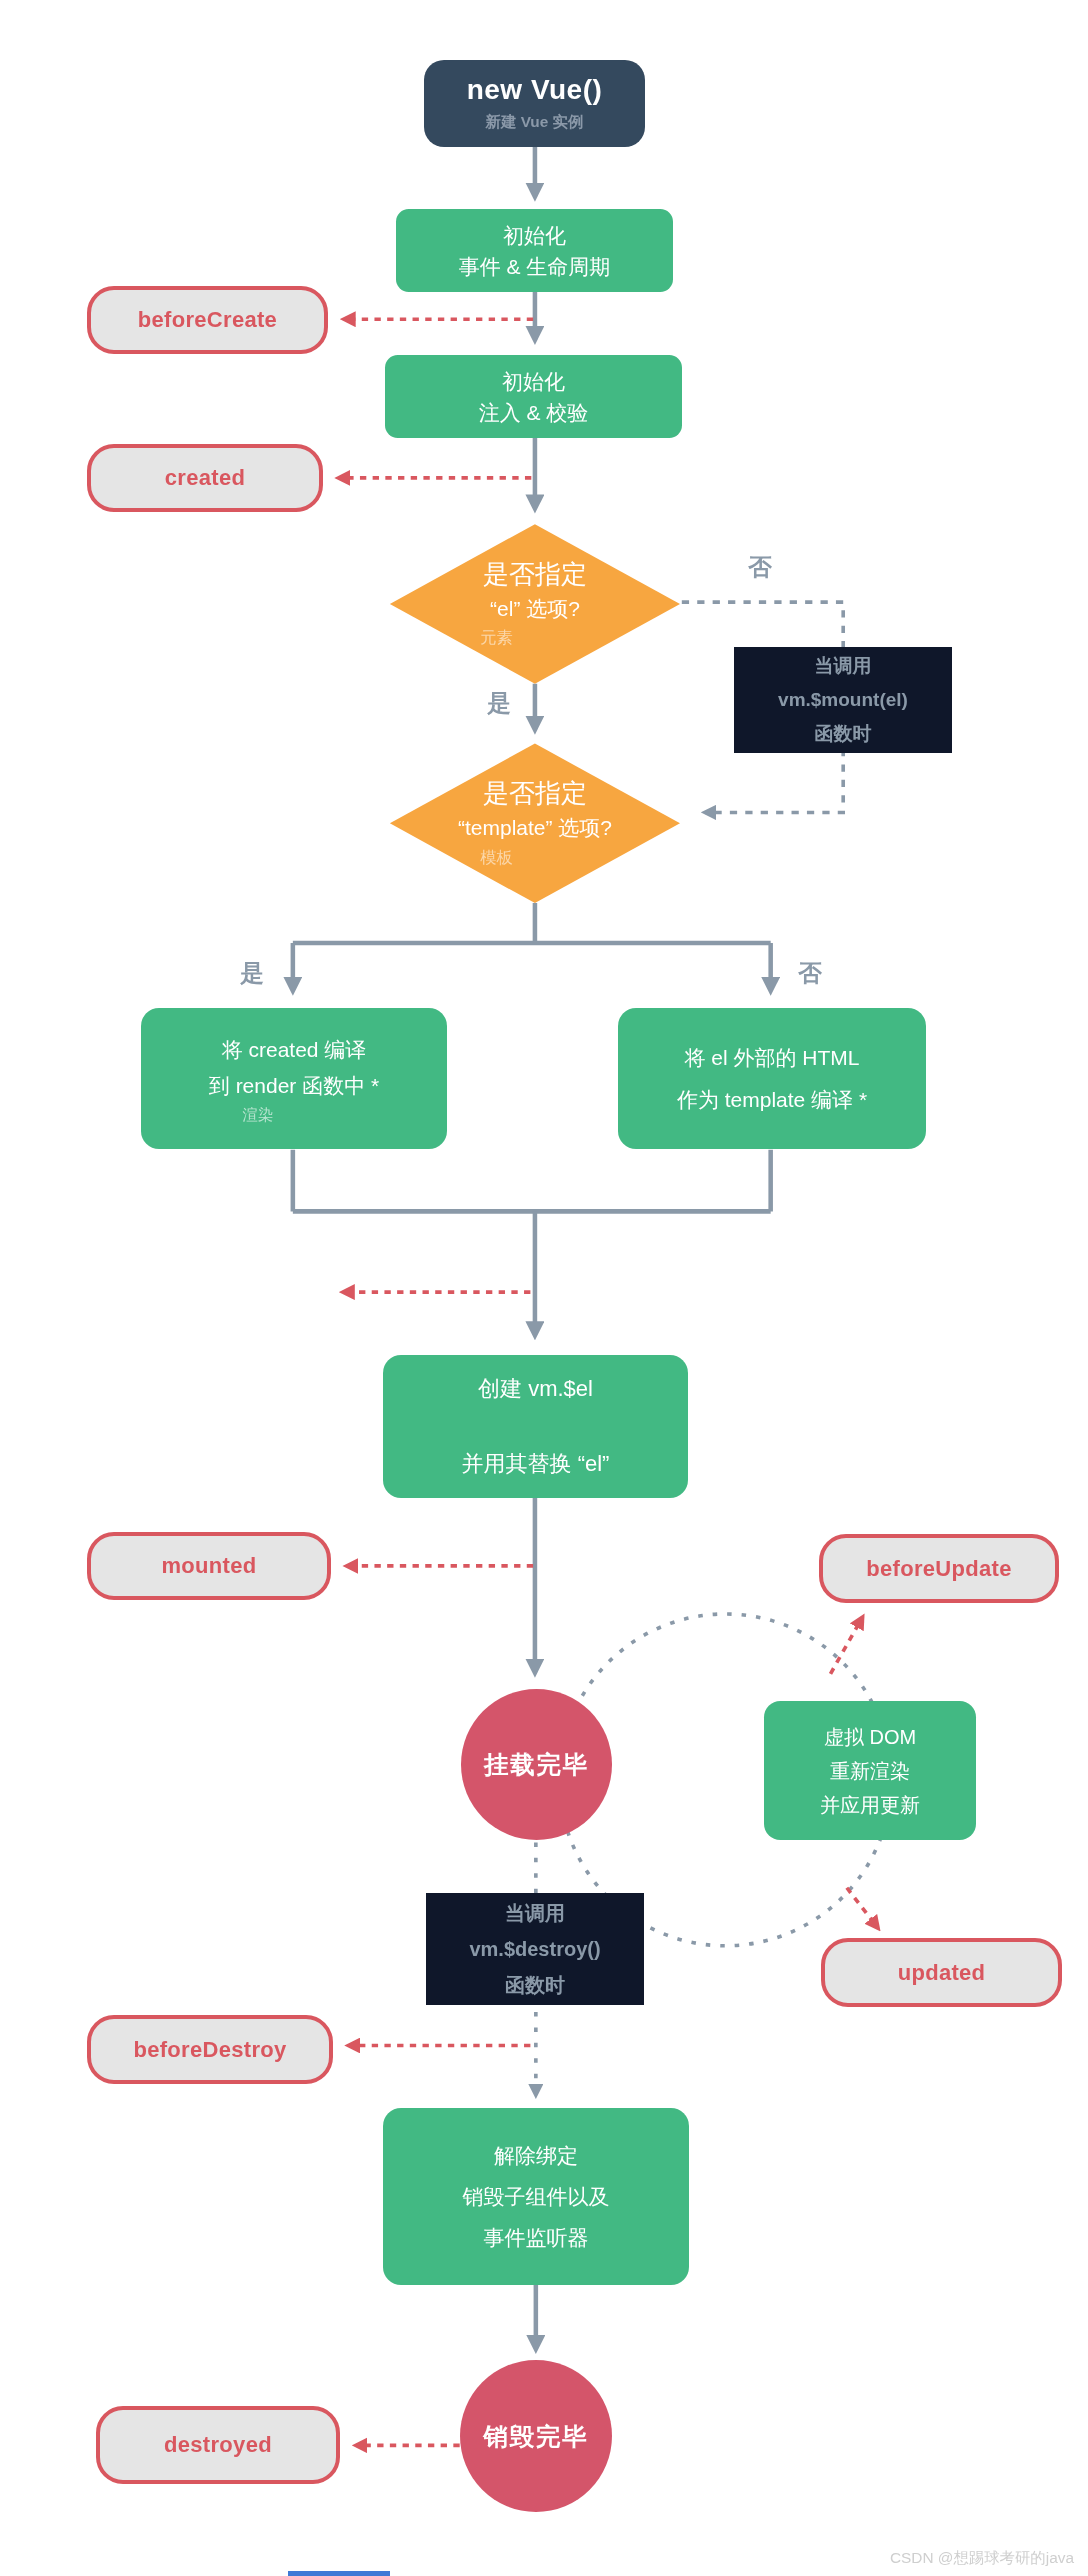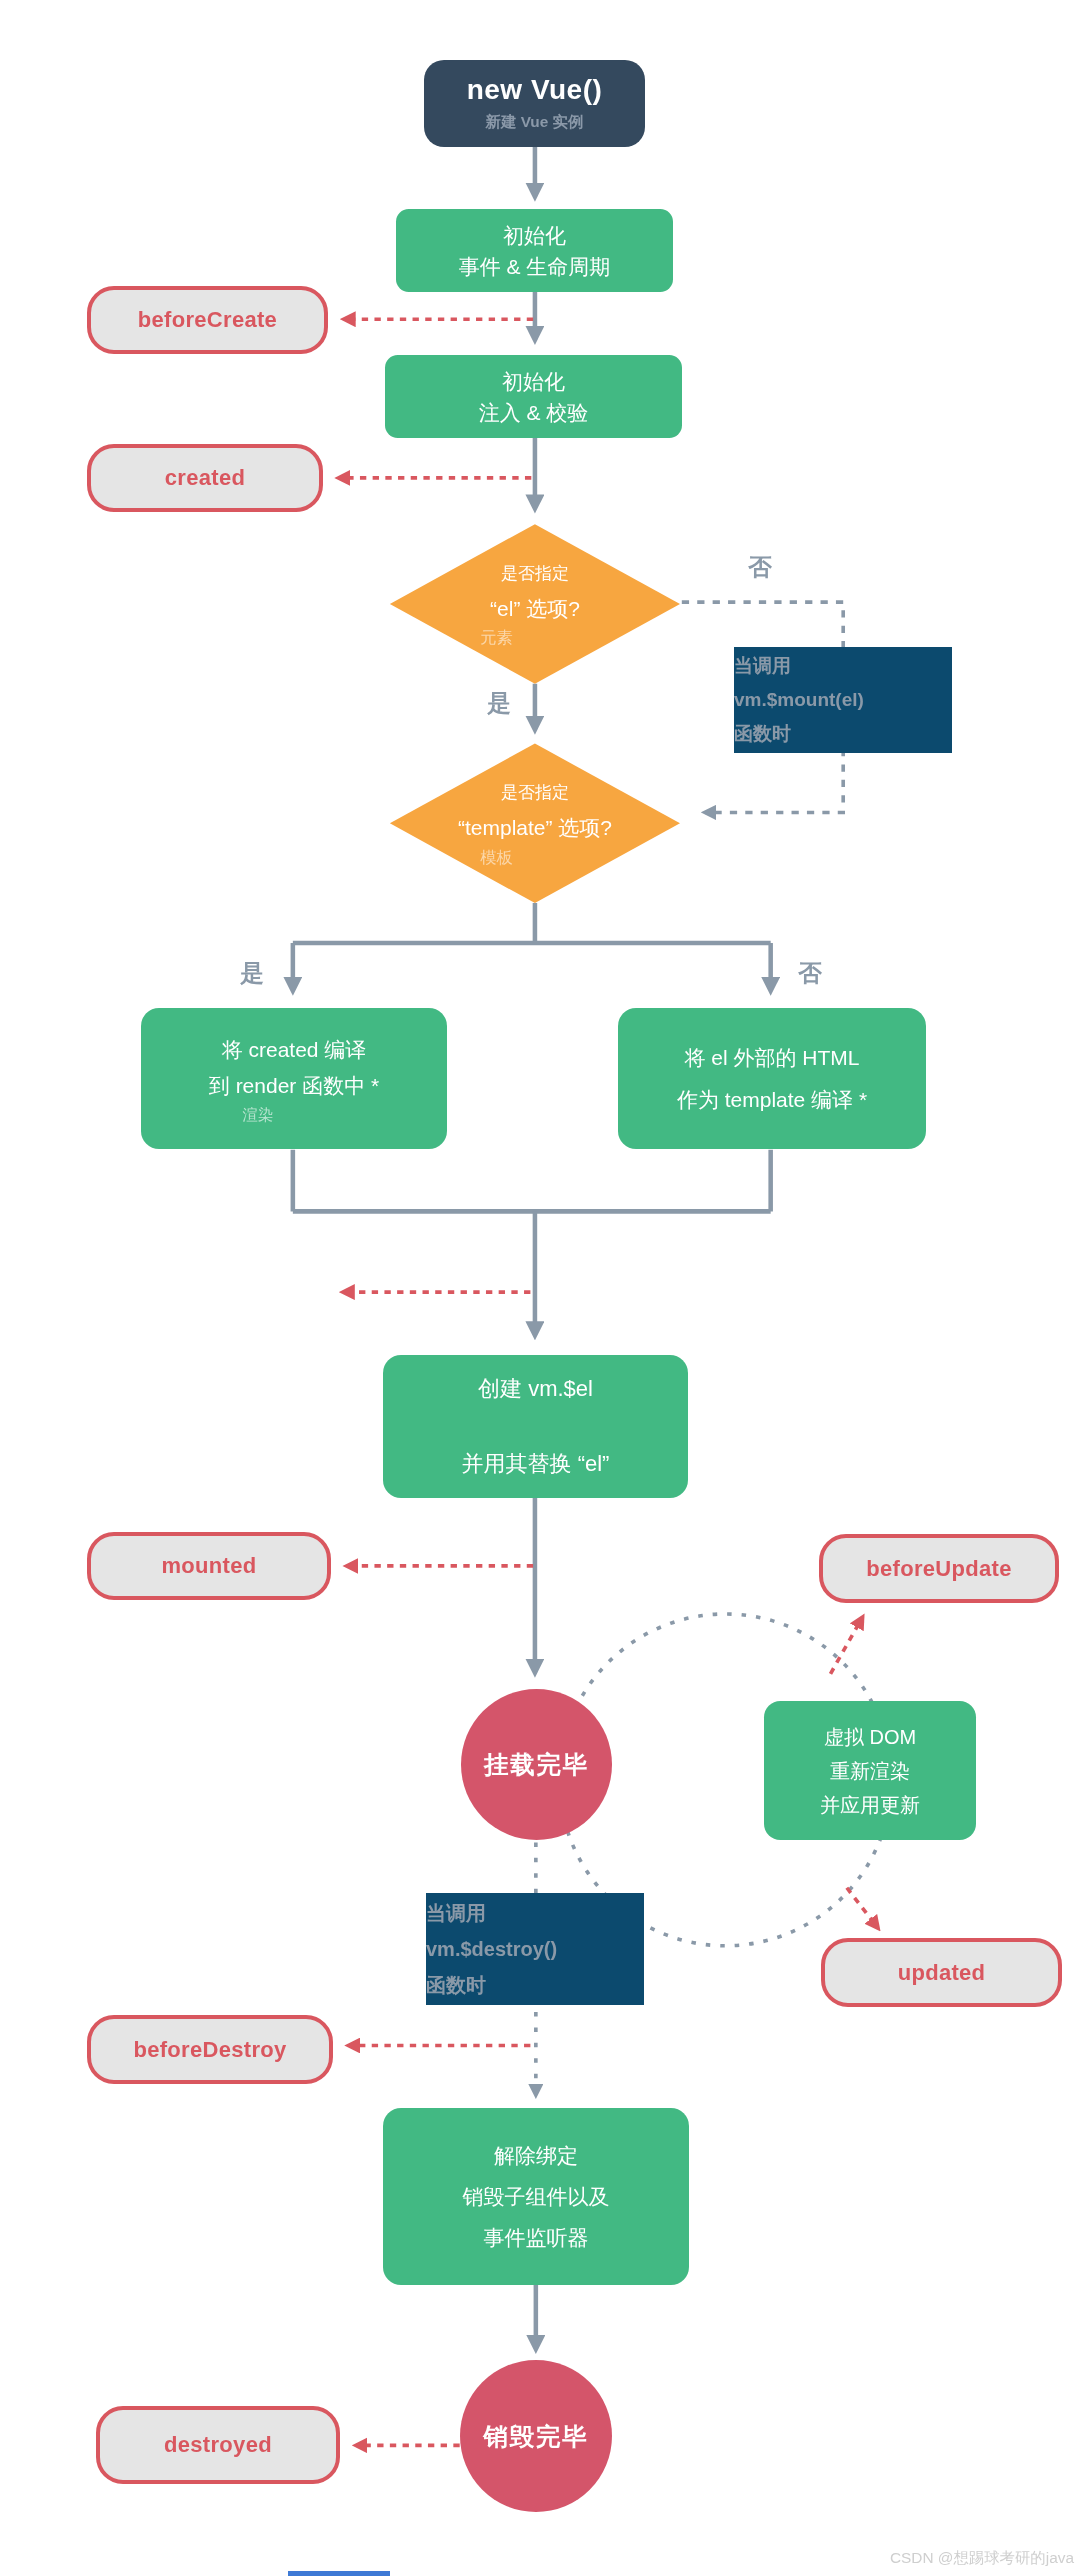--- a/index.html
+++ b/index.html
@@ -20,26 +20,26 @@
   .gbox .sub{font-size:15.4px;color:rgba(255,255,255,.62);line-height:22px;font-weight:500;}
   
   .pill{background:#e5e5e5;border:4.5px solid #d9575f;border-radius:27px;display:flex;
         align-items:center;justify-content:center;color:#d9575f;font-weight:800;
         font-size:22px;letter-spacing:0.3px;}
   
   .rcircle{background:#d4556a;border-radius:50%;display:flex;align-items:center;
            justify-content:center;color:#fff;font-weight:800;font-size:24.5px;letter-spacing:1.8px;}
   
   .dtext{color:#fff;text-align:center;font-weight:500;}
-  .dtext .l1{font-size:17px;line-height:34px;}
+  .dtext .l1{font-size:26px;line-height:34px;}
   .dtext .l2{font-size:21px;line-height:36px;}
   .dsub{color:rgba(255,255,255,.55);font-size:16.3px;text-align:center;font-weight:500;}
   
   .blabel{color:#8a99a8;font-weight:800;font-size:23.6px;text-align:center;}
-  .note{color:#8a99a8;font-weight:800;font-size:20px;text-align:left;background:#0c4a6e;
+  .note{color:#8a99a8;font-weight:800;font-size:20px;text-align:center;background:#0f172a;
         line-height:35px;}
   .watermark{color:#cfcfcf;font-size:15.4px;text-align:right;}
   .bluebar{background:#3f7ad6;}
 </style>
 </head>
 <body>
 
 <div id="page">
 
   <svg id="connectors" width="1088" height="2576" viewBox="0 0 1200 2841">

